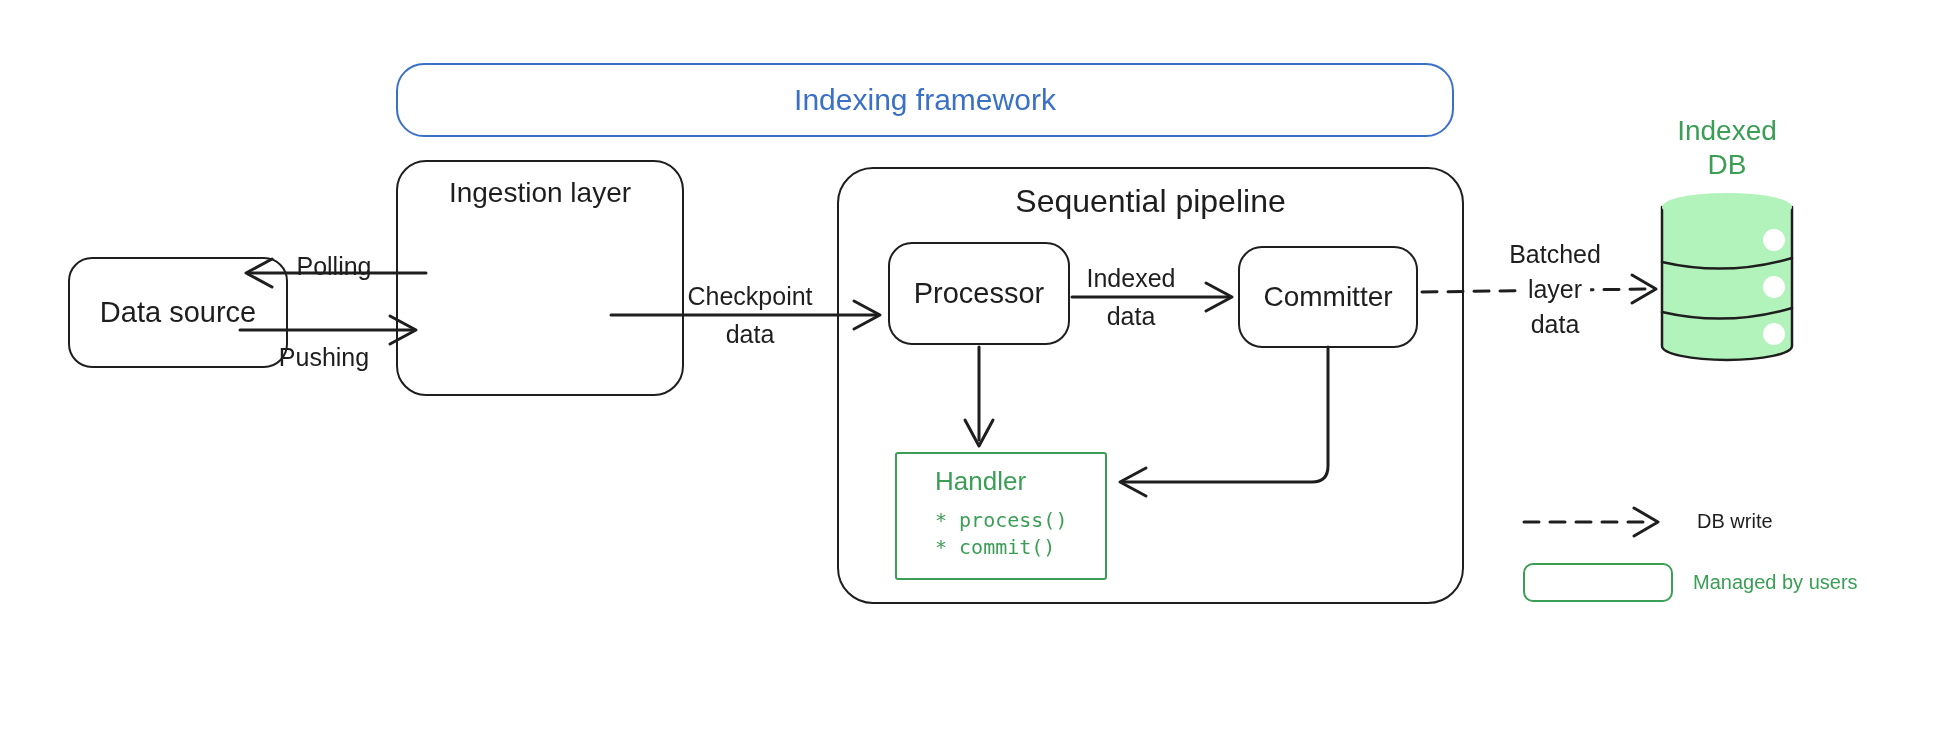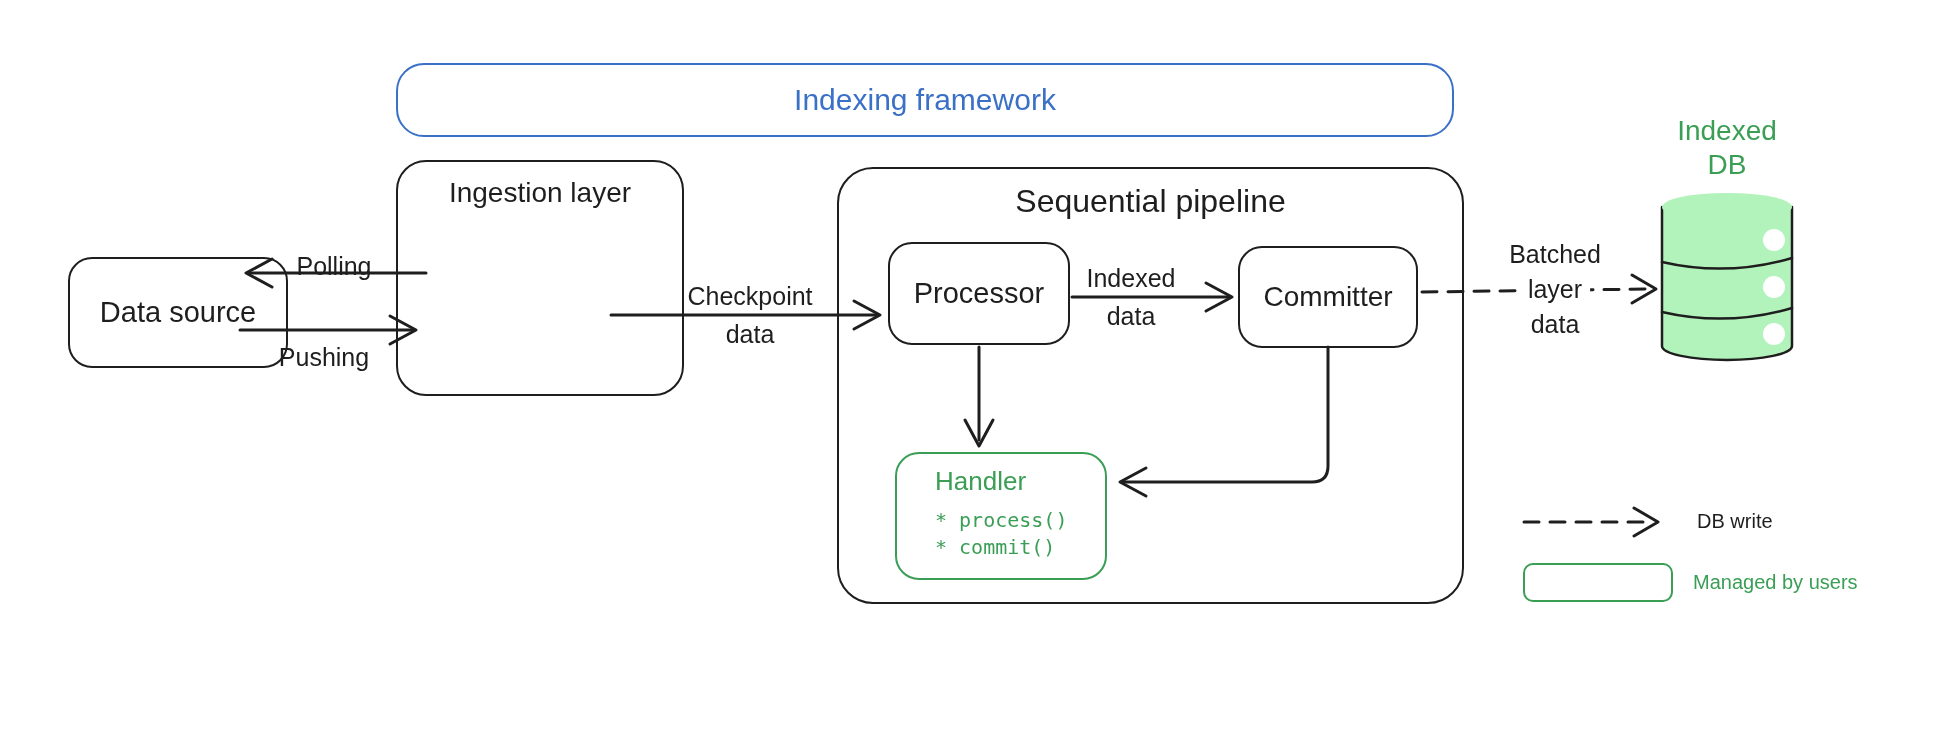--- a/index.html
+++ b/index.html
@@ -63,21 +63,21 @@
   #box-committer  { left: 1238px;top: 226px; width: 180px;  height: 102px; font-size: 28px; margin-top: 20px; }
 
   #box-handler {
     left: 895px; top: 452px; width: 212px; height: 128px;
     border-color: var(--green);
     color: var(--green);
     flex-direction: column;
     align-items: flex-start;
     justify-content: flex-start;
     padding: 12px 0 0 38px;
-    border-radius: 24px;
+    border-radius: 3px;
   }
   #box-handler .handler-title { font-size: 26px; margin-bottom: 10px; }
   #box-handler .handler-method {
     font-family: "DejaVu Sans Mono", monospace;
     font-size: 20px;
     line-height: 27px;
   }
 
   #legend-box {
     left: 1523px; top: 563px; width: 150px; height: 39px;

